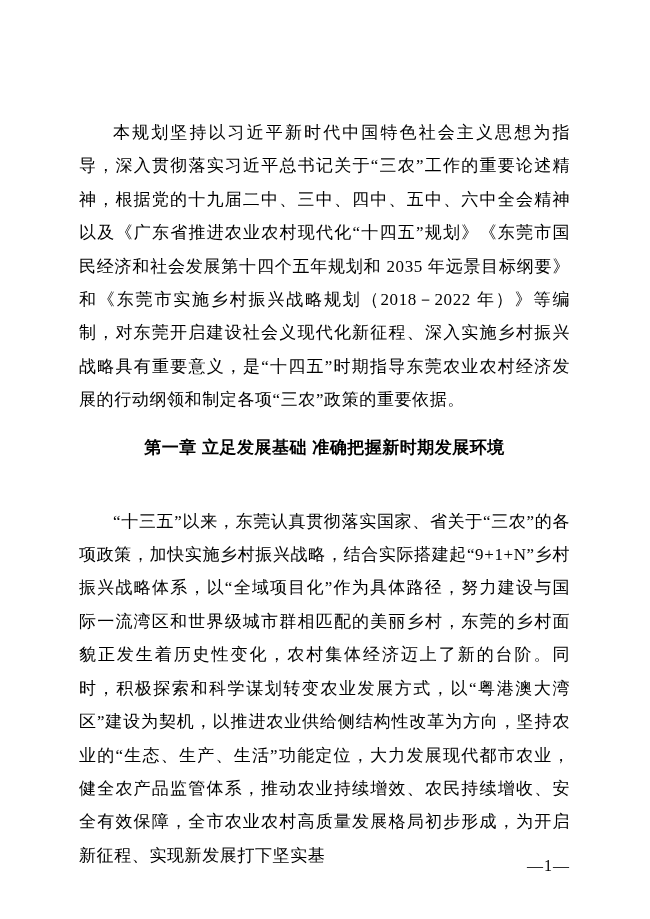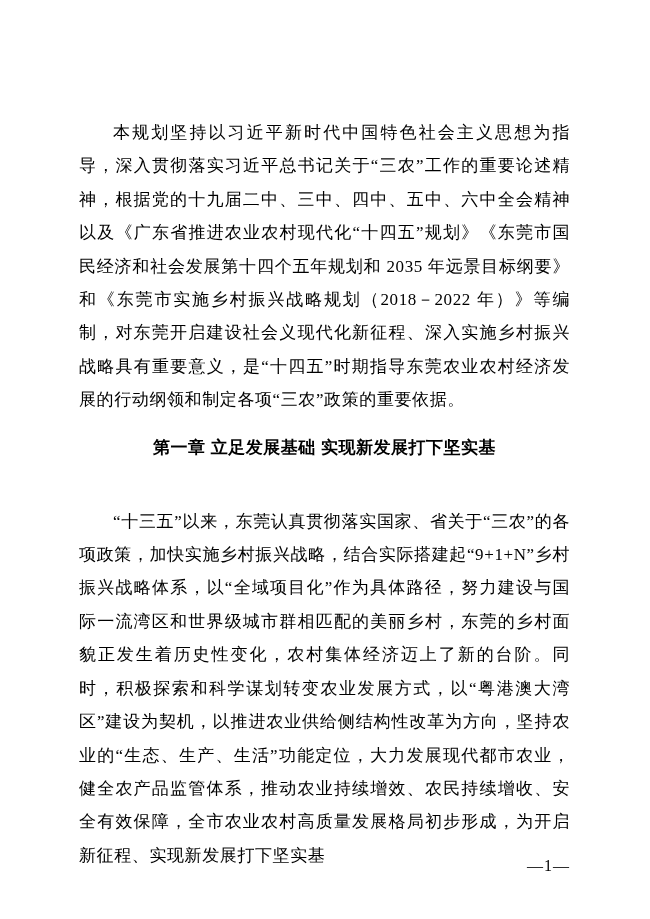--- a/index.html
+++ b/index.html
@@ -48,18 +48,18 @@
     font-size: 16px;
     letter-spacing: 1px;
   }
 </style>
 </head>
 <body>
 
 <div class="page">
   <p class="body-text">本规划坚持以习近平新时代中国特色社会主义思想为指导，深入贯彻落实习近平总书记关于“三农”工作的重要论述精神，根据党的十九届二中、三中、四中、五中、六中全会精神以及《广东省推进农业农村现代化“十四五”规划》《东莞市国民经济和社会发展第十四个五年规划和 2035 年远景目标纲要》和《东莞市实施乡村振兴战略规划（2018－2022 年）》等编制，对东莞开启建设社会义现代化新征程、深入实施乡村振兴战略具有重要意义，是“十四五”时期指导东莞农业农村经济发展的行动纲领和制定各项“三农”政策的重要依据。</p>
 
-  <h2 class="chapter-heading">第一章 立足发展基础 实现新发展打下坚实基</h2>
+  <h2 class="chapter-heading">第一章 立足发展基础 准确把握新时期发展环境</h2>
 
   <p class="body-text">“十三五”以来，东莞认真贯彻落实国家、省关于“三农”的各项政策，加快实施乡村振兴战略，结合实际搭建起“9+1+N”乡村振兴战略体系，以“全域项目化”作为具体路径，努力建设与国际一流湾区和世界级城市群相匹配的美丽乡村，东莞的乡村面貌正发生着历史性变化，农村集体经济迈上了新的台阶。同时，积极探索和科学谋划转变农业发展方式，以“粤港澳大湾区”建设为契机，以推进农业供给侧结构性改革为方向，坚持农业的“生态、生产、生活”功能定位，大力发展现代都市农业，健全农产品监管体系，推动农业持续增效、农民持续增收、安全有效保障，全市农业农村高质量发展格局初步形成，为开启新征程、实现新发展打下坚实基</p>
 
   <div class="page-number">—1—</div>
 </div>
 
 </body></html>

